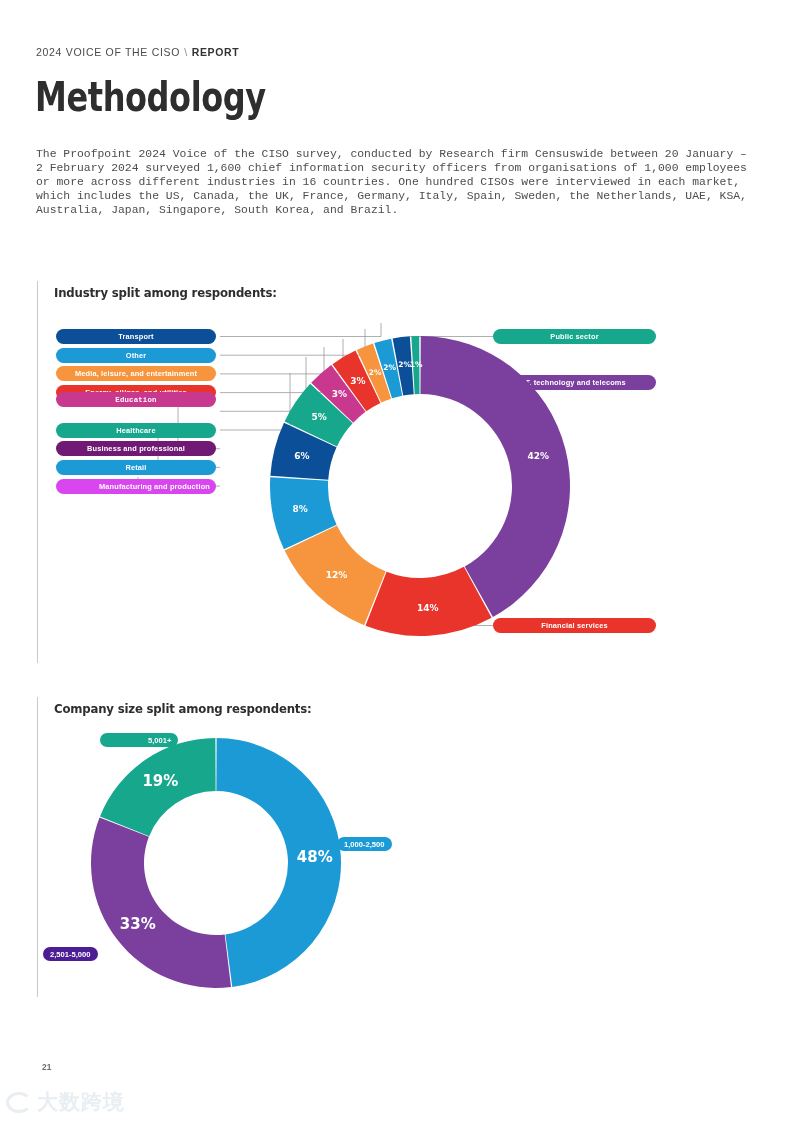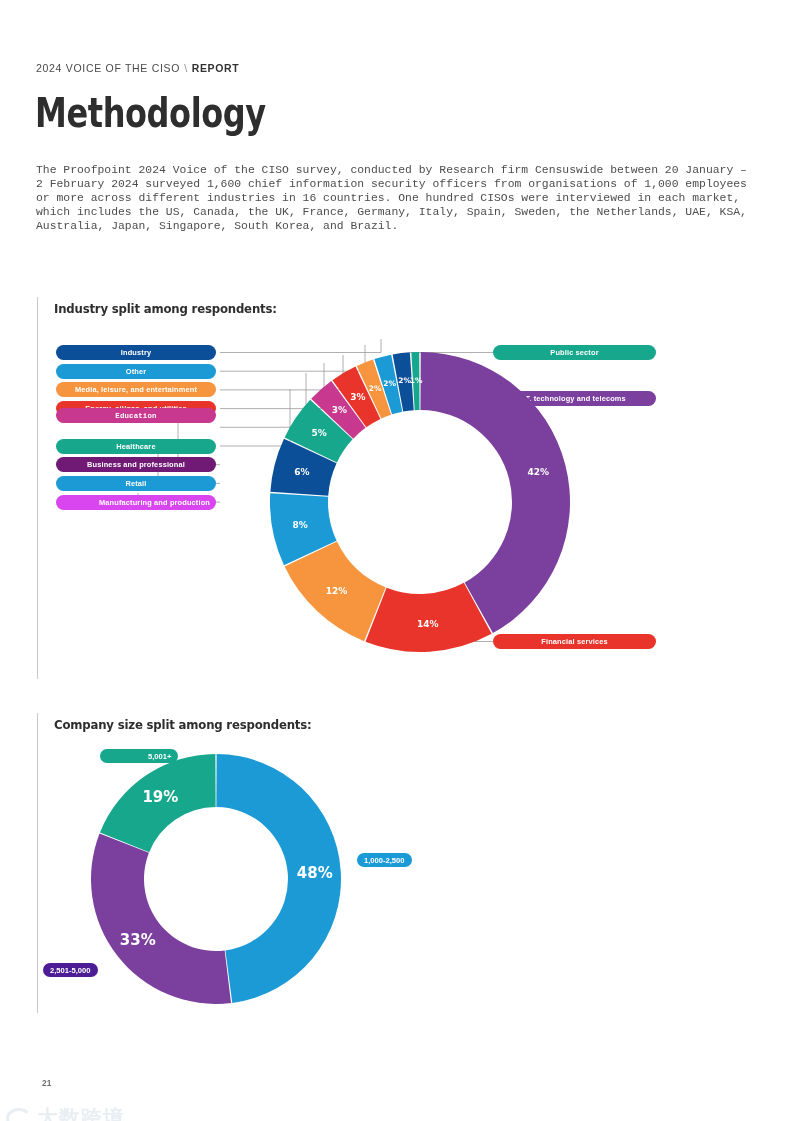--- a/index.html
+++ b/index.html
@@ -8,21 +8,20 @@
     height: 1121px;
     background: #ffffff;
     font-family: "Liberation Sans", sans-serif;
     overflow: hidden;
   }
   .page {
     position: relative;
     width: 793px;
     height: 964px;
     background: #fff;
-    margin-top: 16px;
   }
 
   
   .kicker {
     position: absolute;
     left: 36px;
     top: 46px;
     font-size: 10.5px;
     letter-spacing: 0.7px;
     color: #4a4a4a;
@@ -191,21 +190,21 @@
         <polyline points="182,167.7 140,167.7 140,112" fill="none" stroke="#9a9a9a" stroke-width="0.8"></polyline>
         <polyline points="182,186.4 120,186.4 120,150" fill="none" stroke="#9a9a9a" stroke-width="0.8"></polyline>
         <polyline points="182,205.1 100,205.1 100,196" fill="none" stroke="#9a9a9a" stroke-width="0.8"></polyline>
         <line x1="372" y1="55.5" x2="455" y2="55.5" stroke="#9a9a9a" stroke-width="0.8"></line>
         <line x1="390" y1="101.5" x2="455" y2="101.5" stroke="#9a9a9a" stroke-width="0.8"></line>
         <line x1="398" y1="344.5" x2="455" y2="344.5" stroke="#9a9a9a" stroke-width="0.8"></line>
       </svg>
 
     <div id="industry-legend-left">
         <div class="pill pill-left" style="top: 48px; background: rgb(12, 79, 153);">
-          <span>Industry</span>
+          <span>Transport</span>
         </div>
         <div class="pill pill-left" style="top: 66.7px; background: rgb(27, 154, 214);">
           <span>Other</span>
         </div>
         <div class="pill pill-left" style="top: 85.4px; background: rgb(246, 149, 61);">
           <span>Media, leisure, and  entertainment</span>
         </div>
         <div class="pill pill-left" style="top: 104.1px; background: rgb(232, 52, 42);">
           <span>Energy, oil/gas, and utilities</span>
         </div>
@@ -267,21 +266,21 @@
     </div>
   </div>
 
   <div class="chart-block" id="chart-size">
     <div class="chart-heading">Company size split among respondents:</div>
 
     <div id="size-labels">
         <div class="pill-sm" style="left: 62px; top: 36px; background: rgb(22, 167, 140); padding-left: 48px;">
           <span>5,001+</span>
         </div>
-        <div class="pill-sm" style="left: 319px; top: 140px; background: rgb(27, 154, 214);">
+        <div class="pill-sm" style="left: 299px; top: 140px; background: rgb(27, 154, 214);">
           <span>1,000-2,500</span>
         </div>
         <div class="pill-sm" style="left: 5px; top: 250px; background: #4c1d95;">
           <span>2,501-5,000</span>
         </div>
       </div>
 
     <div class="donut-wrap" id="size-donut-wrap" style="left:48px; top:36px;">
       <svg width="260" height="260" viewBox="0 0 260 260" id="size-donut-svg">
           <path d="M 130.62499739583657 5.001562496744796 A 125 125 0 0 1 146.28652746746133 253.93445454372898 L 139.38103982125773 201.3862458171879 A 72 72 0 0 0 130.35999850000186 58.00089999812501 Z" fill="#1b9ad6"></path>

